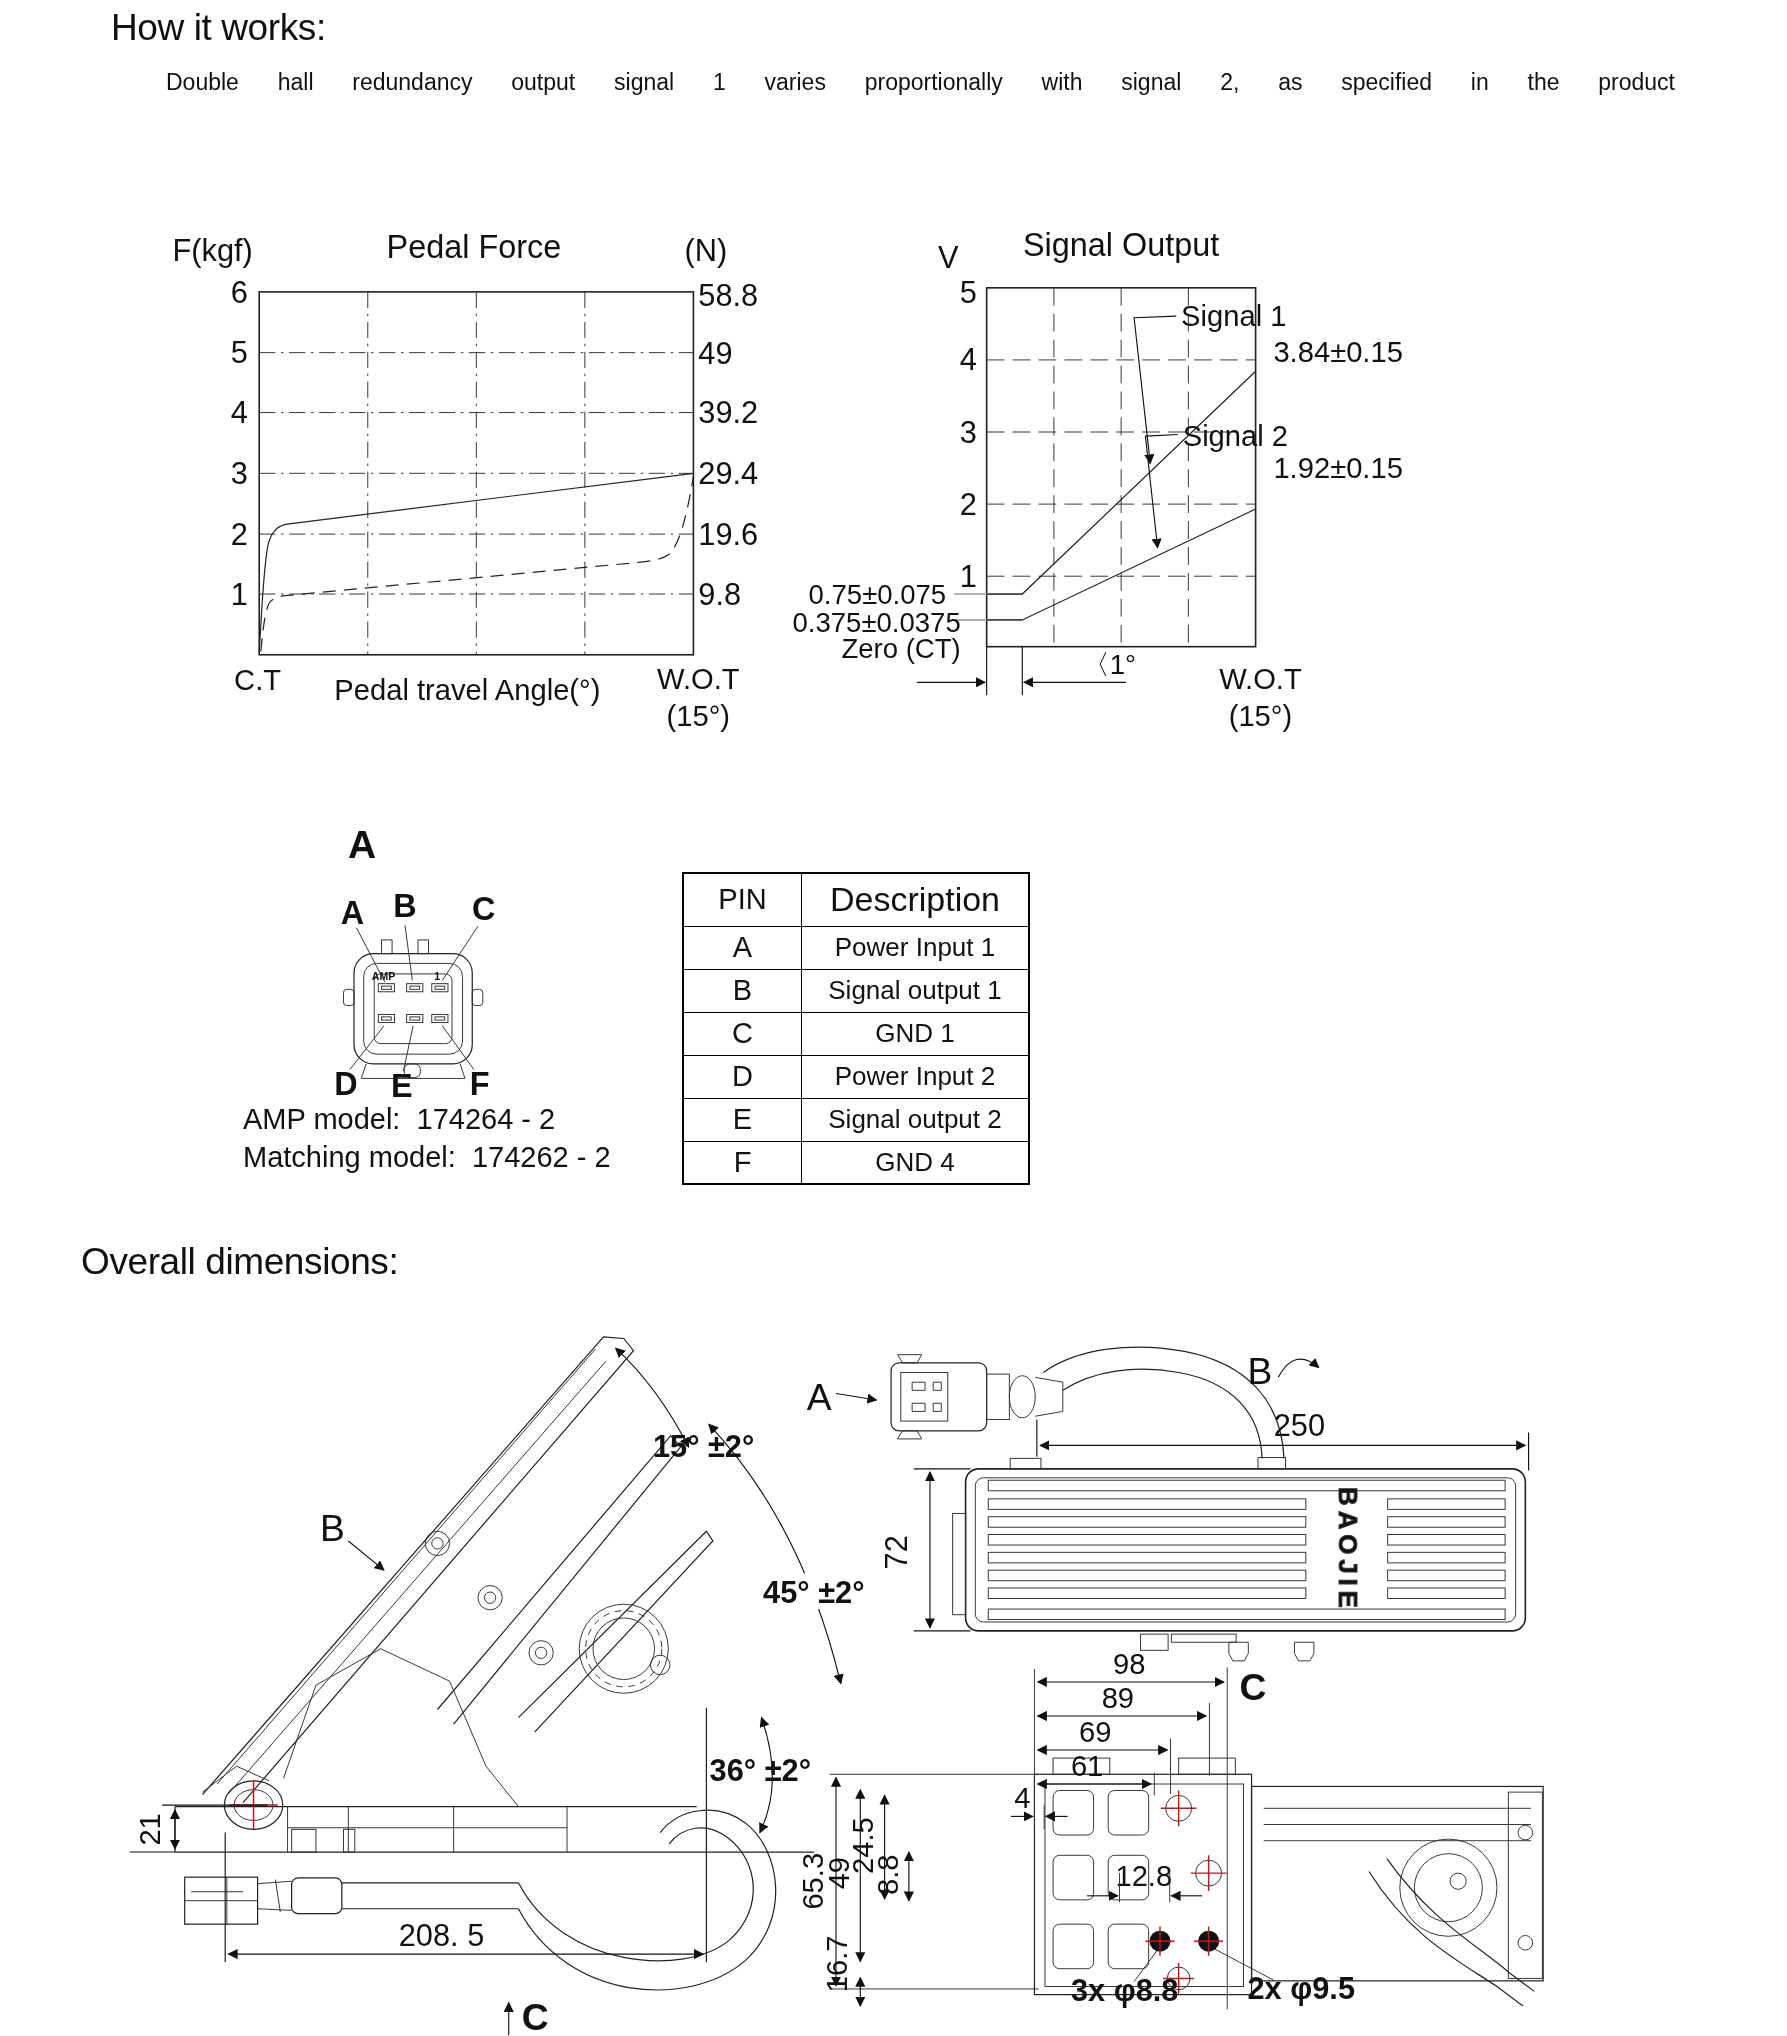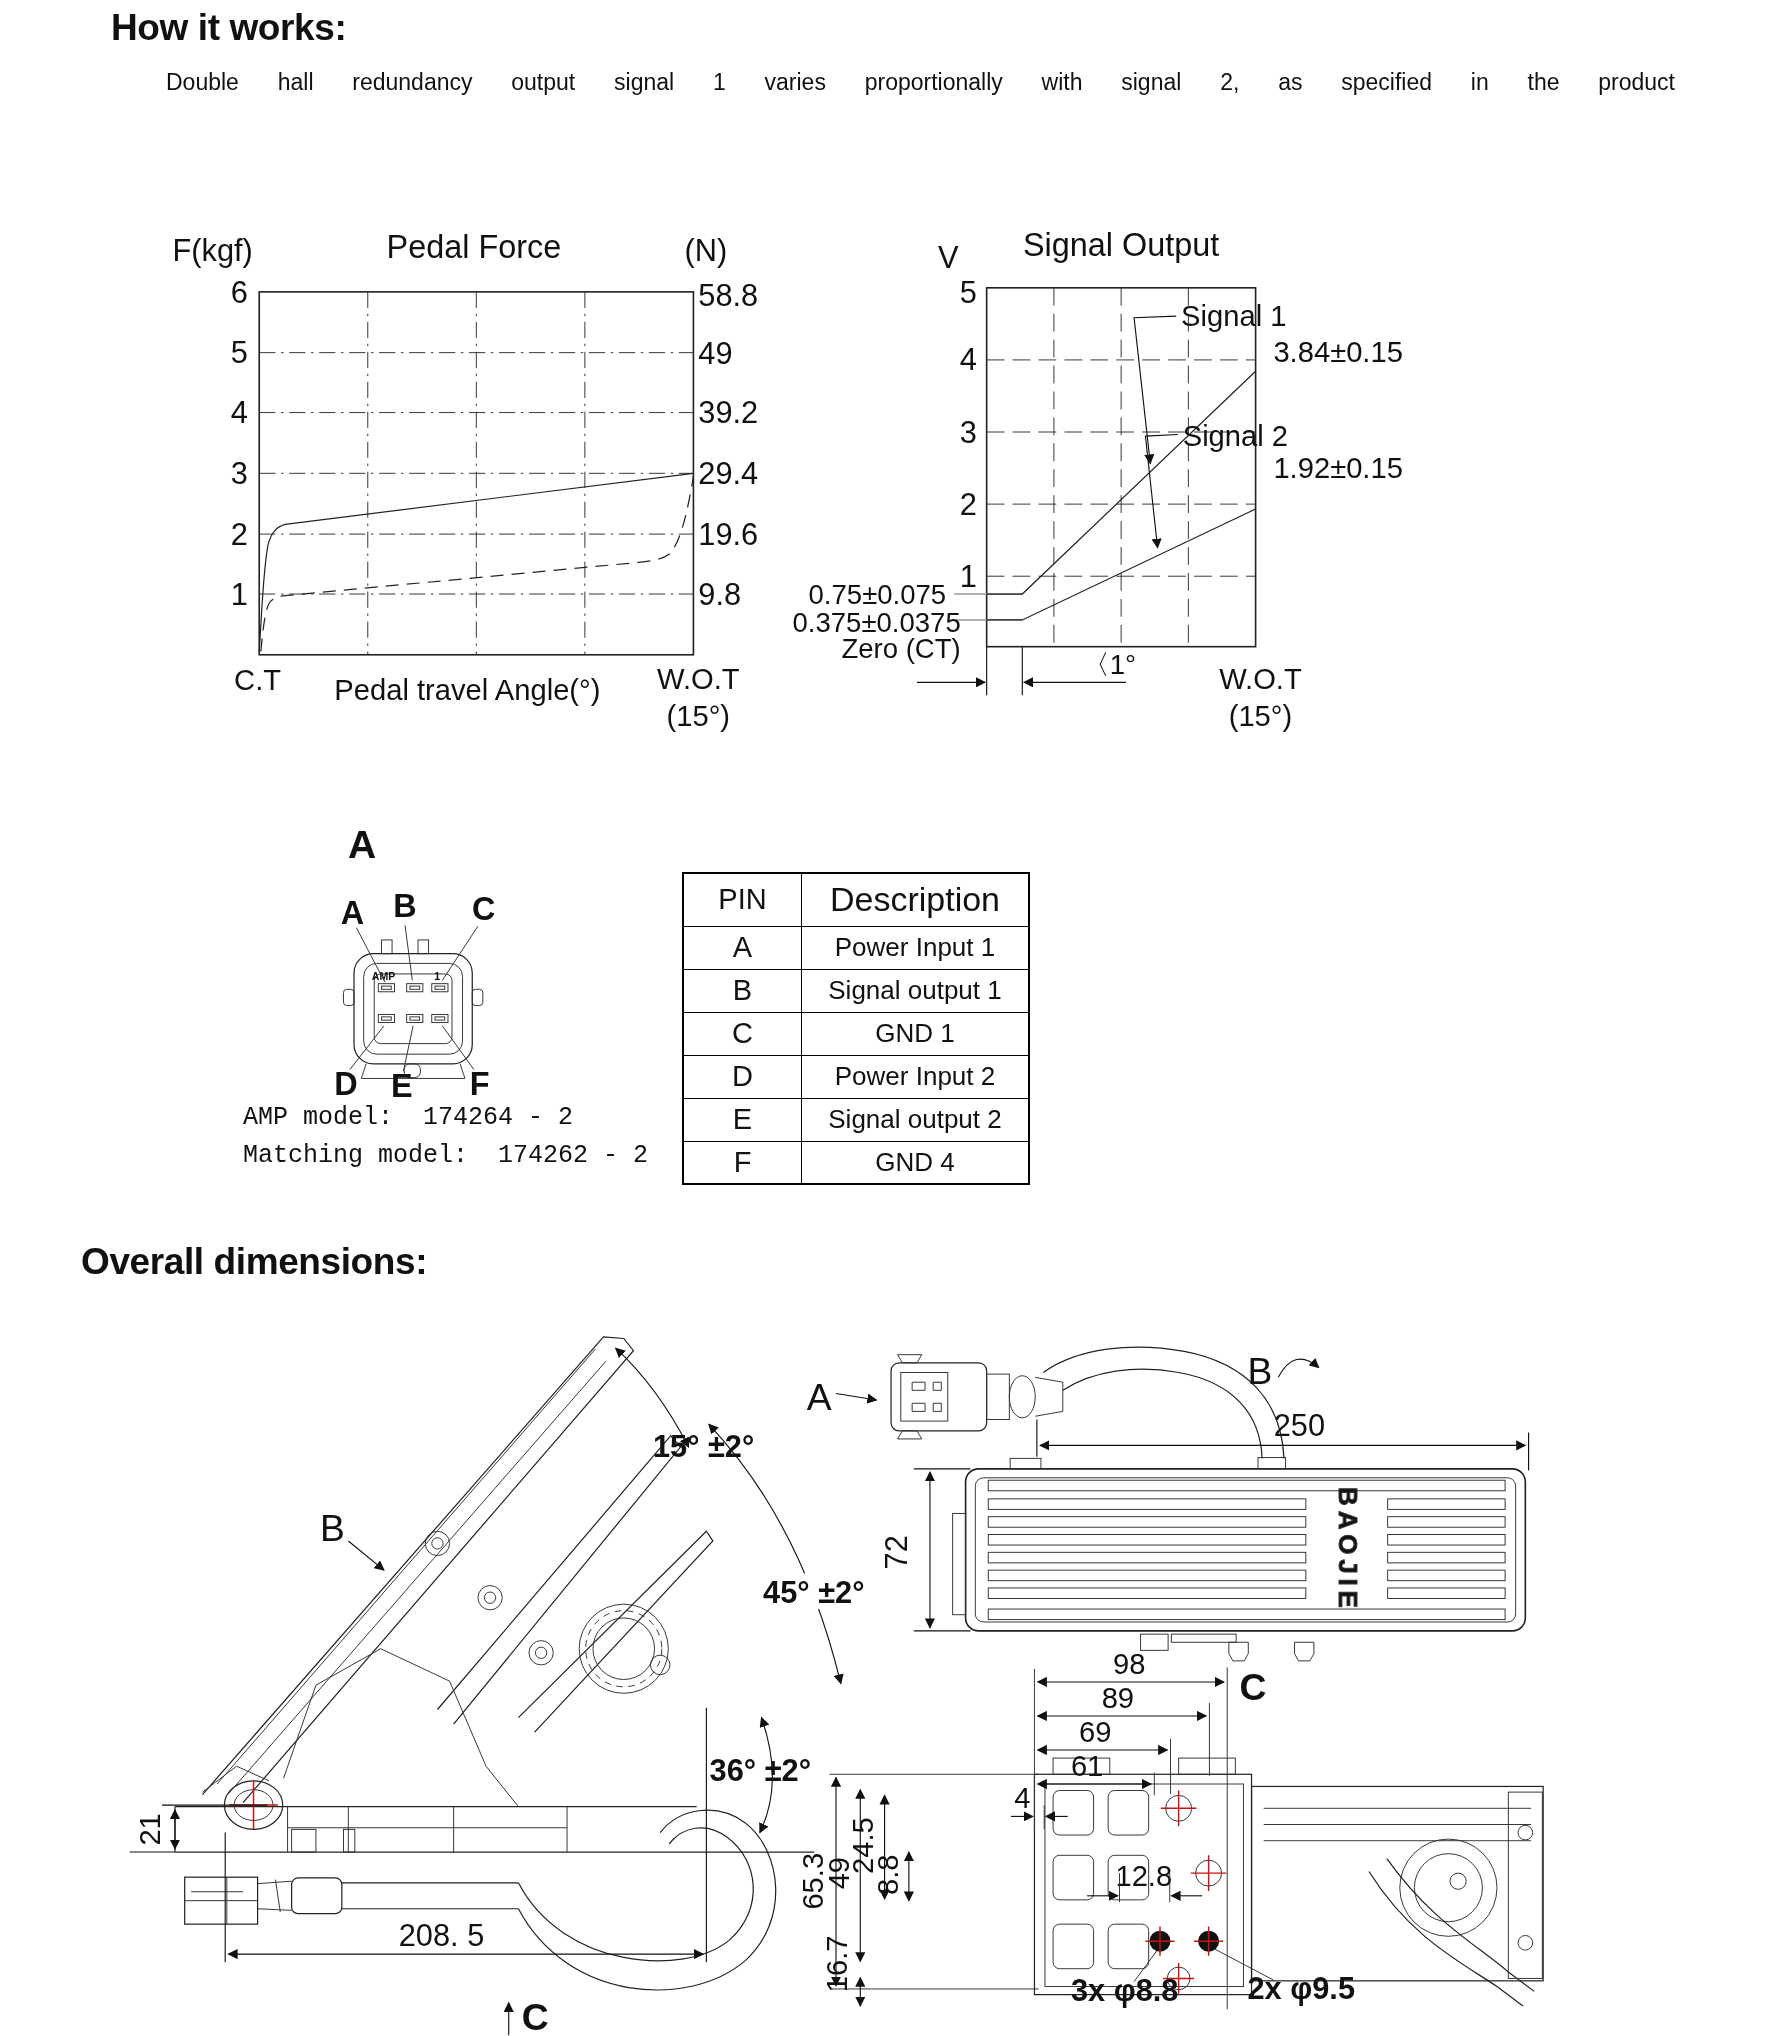--- a/index.html
+++ b/index.html
@@ -1,24 +1,24 @@
 <!DOCTYPE html>
 <html style="font-size:13px"><head>
 <meta charset="utf-8">
 <style>
   html,body{margin:0;padding:0;background:#888;}
   .page{position:relative;width:1787px;height:2037px;background:#ffffff;
         font-family:"Liberation Sans",sans-serif;color:#111;overflow:hidden;}
   .abs{position:absolute;}
-  .h1{font-size:37px;font-weight:700;letter-spacing:-0.4px;}
+  .h1{font-size:37px;font-weight:400;letter-spacing:-0.4px;}
   .body-line{font-size:23px;line-height:34px;}
   .jst{text-align:justify;text-align-last:justify;}
   .indent{text-indent:55px;}
   .pre{white-space:pre;}
-  .model-line{font-size:25px;font-family:Liberation Mono, monospace;}
+  .model-line{font-size:29px;}
   .conn-title{font-size:32px;text-align:center;}
   .big-a{font-size:39px;font-weight:600;}
   table.pin{border-collapse:collapse;table-layout:fixed;}
   table.pin td,table.pin th{border:1.6px solid #000;text-align:center;vertical-align:middle;
        font-family:"Liberation Sans",sans-serif;}
   table.pin{border:2.4px solid #000;}
   .pin-hdr{font-size:29px;font-weight:400;}
   .desc-hdr{font-size:34px;font-weight:400;}
   .pin-cell{font-size:29px;}
   .desc-cell{font-size:26px;}

